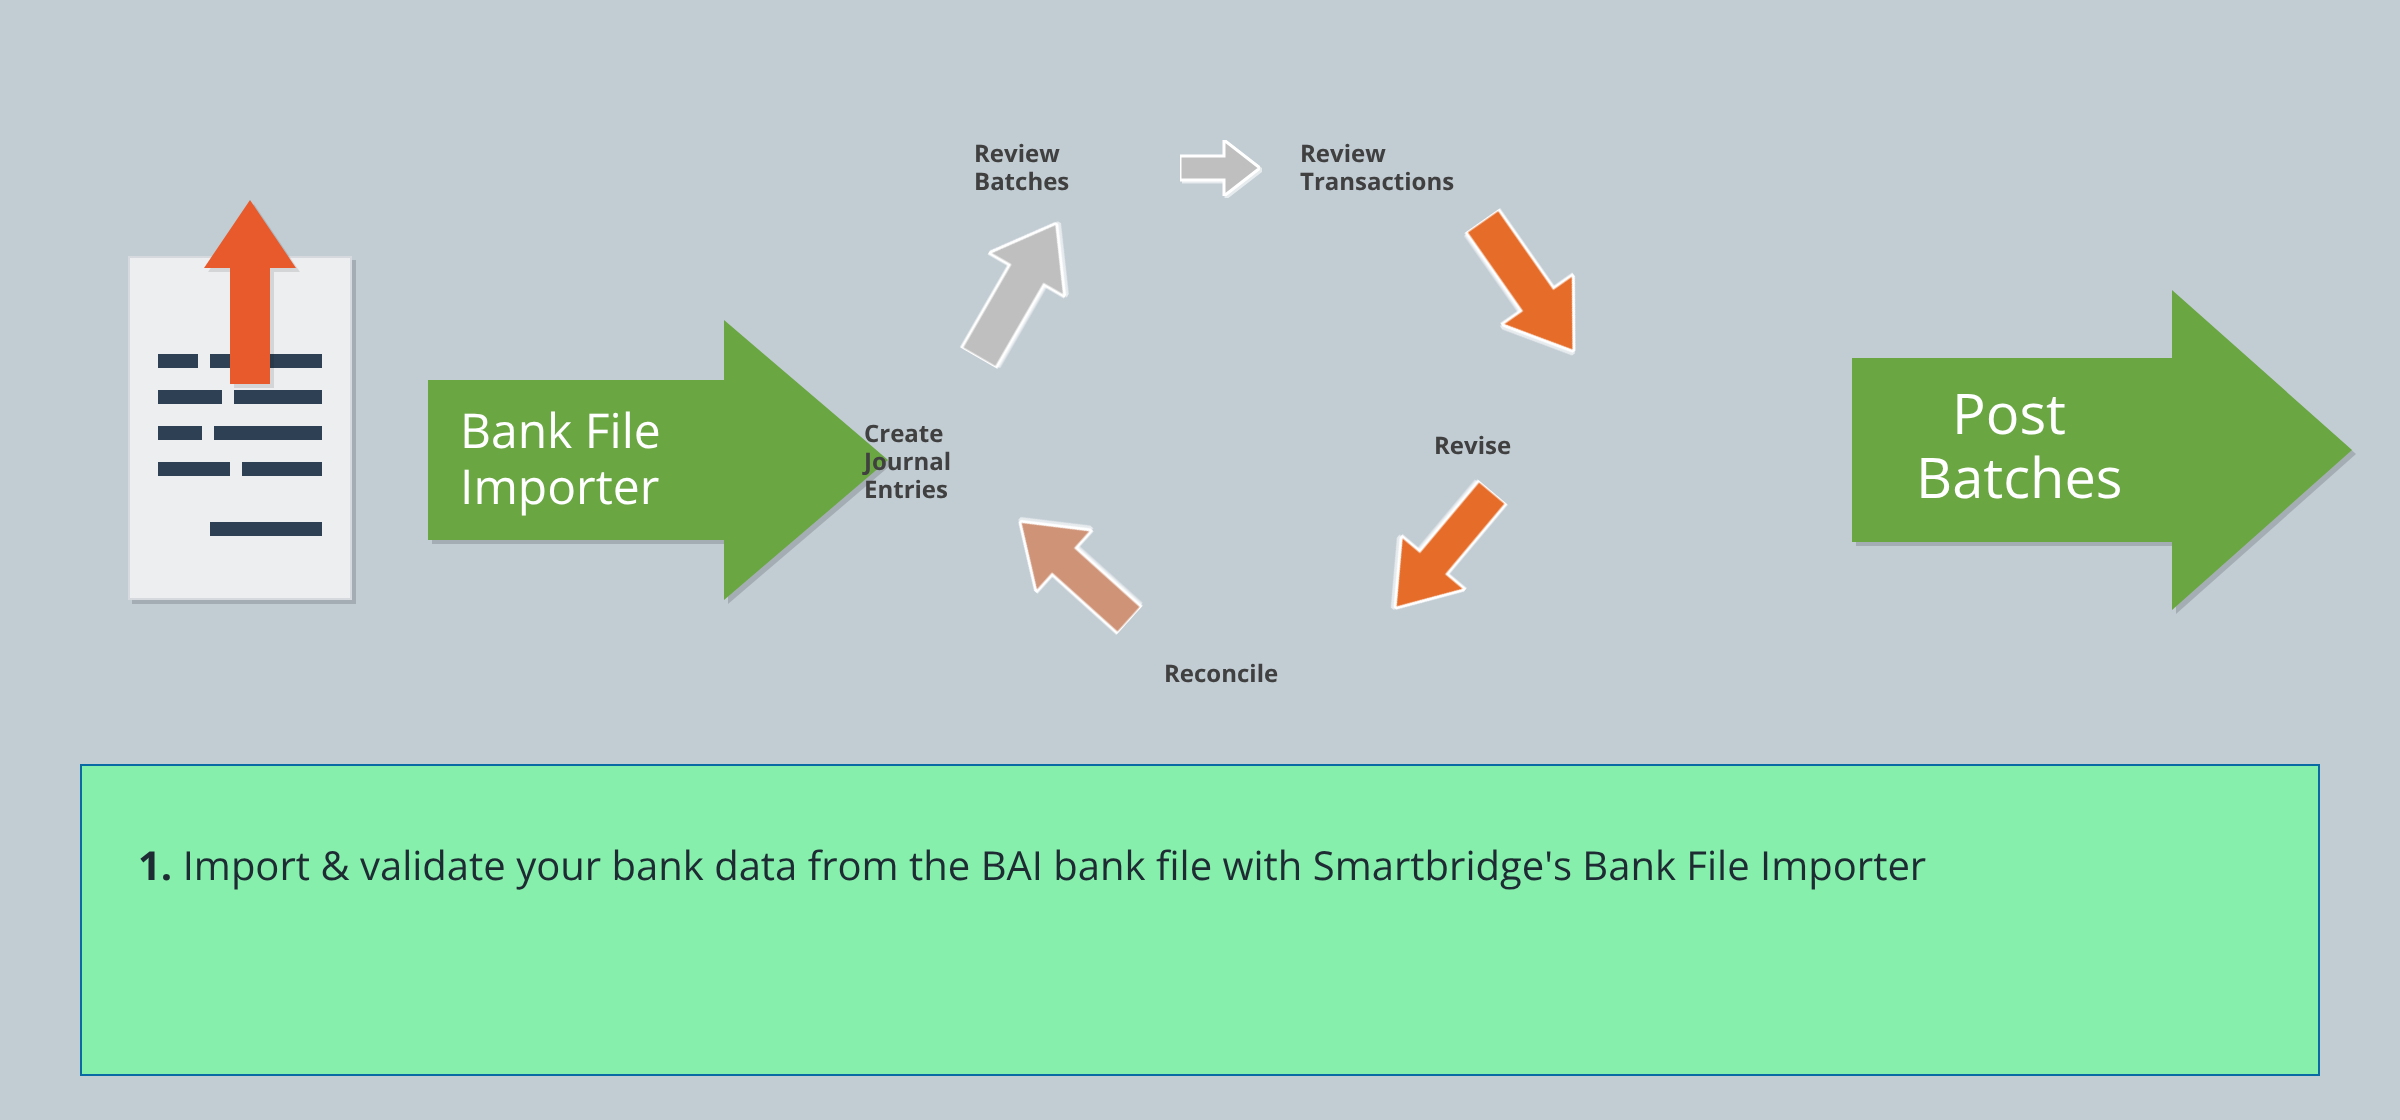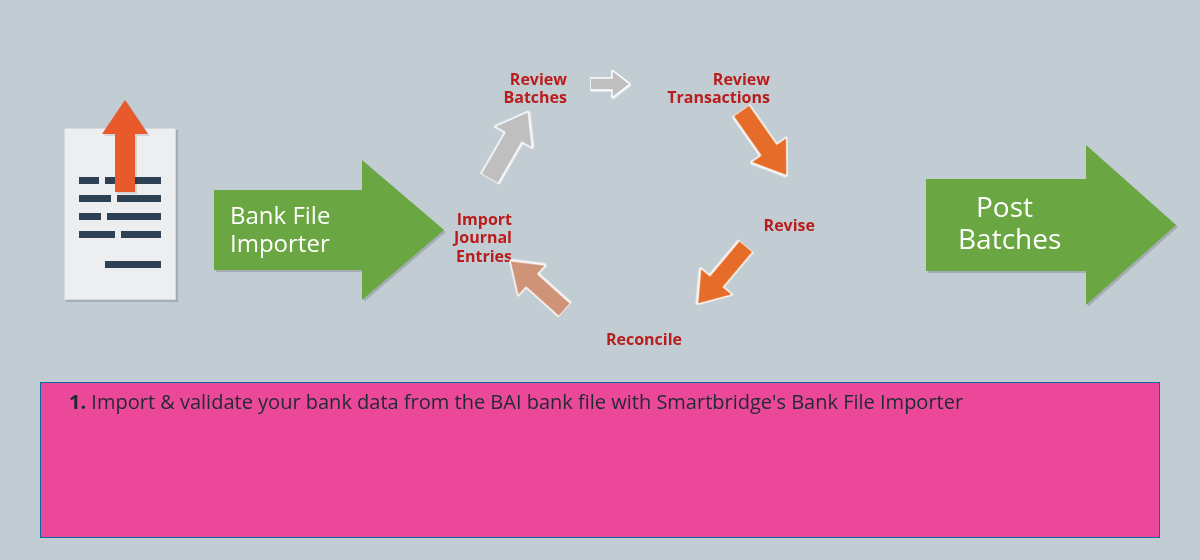--- a/index.html
+++ b/index.html
@@ -37,29 +37,29 @@
 }
 
 
 .big-arrow{position:absolute;filter:drop-shadow(2px 2px 0 rgba(0,0,0,0.15));padding-left:24px;}
 .big-arrow-1{left:190px;top:160px;}
 .big-arrow-2{left:902px;top:145px;}
 .big-arrow text{font-family:"Segoe UI","Open Sans",Arial,sans-serif;fill:#fff;font-size:24px;}
 
 
 .cycle{position:absolute;left:432px;top:60px;width:420px;height:320px;}
-.cycle-label{position:absolute;font-weight:700;color:#b91c1c;font-size:16px;text-align:right;line-height:1.15;}
+.cycle-label{position:absolute;font-weight:700;color:#404040;font-size:12px;text-align:left;line-height:1.15;}
 .cycle-arrow svg{filter:drop-shadow(1px 1px 0 rgba(255,255,255,0.6));}
 
 
 .footer{
   position:absolute;left:40px;right:40px;top:382px;height:156px;
-  background:#ec4899;border:1px solid #0a6aa3;
+  background:#86efac;border:1px solid #0a6aa3;
   display:flex;align-items:flex-start;
-  box-sizing:border-box;padding:5px 20px;
+  box-sizing:border-box;padding:36px 20px;
 }
 .footer-col{flex:1;padding:0 8px;color:#1e2b33;font-size:20px;line-height:1.35;}
 .footer-col b{font-weight:700;}
 </style>
 </head>
 <body>
 
 <div class="canvas">
 
   <div class="doc">
@@ -98,30 +98,30 @@
   <div class="cycle">
 
     <div class="cycle-label" style="left:55px;top:10px;width:80px;">
       <span>Review</span><br><span>Batches</span>
     </div>
 
     <div class="cycle-label" style="left:218px;top:10px;width:120px;">
       <span>Review</span><br><span>Transactions</span>
     </div>
 
-    <div class="cycle-label" style="left:303px;top:156px;width:80px;">
+    <div class="cycle-label" style="left:285px;top:156px;width:80px;">
       <span>Revise</span>
     </div>
 
     <div class="cycle-label" style="left:150px;top:270px;width:100px;">
       <span>Reconcile</span>
     </div>
 
     <div class="cycle-label" style="left:0px;top:150px;width:80px;">
-      <span>Import</span><br><span>Journal</span><br><span>Entries</span>
+      <span>Create</span><br><span>Journal</span><br><span>Entries</span>
     </div>
 
     <div class="cycle-arrow" style="position:absolute;left:158px;top:10px;">
       <svg width="40" height="28">
           <polygon points="0,8 22,8 22,0 40,14 22,28 22,20 0,20" fill="#bfbfbf" stroke="#fff" stroke-width="1.5"></polygon>
         </svg>
     </div>
 
     <div class="cycle-arrow" style="position:absolute;left:290px;top:60px;transform:rotate(55deg);">
       <svg width="80" height="44">

